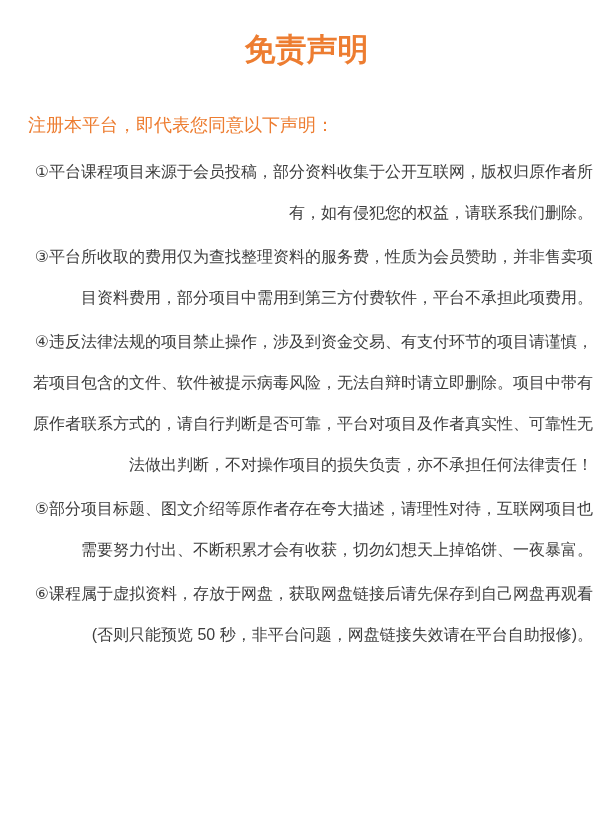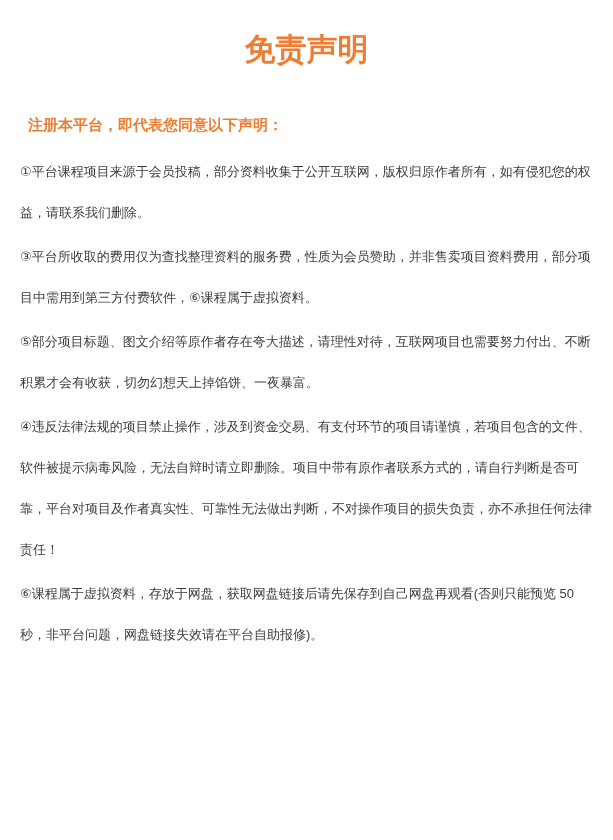--- a/index.html
+++ b/index.html
@@ -22,45 +22,45 @@
     margin: 0 0 46px 0;
     text-align: center;
     font-size: 31px;
     line-height: 36px;
     font-weight: bold;
     color: var(--accent, #ed7d31);
   }
   .doc-intro {
     margin: 0 0 15px 0;
     padding-left: 8px;
-    font-size: 15px;
+    font-size: 18px;
     line-height: 22px;
-    font-weight: bold;
+    font-weight: normal;
     color: var(--accent, #ed7d31);
   }
   .doc-para {
     margin: 0 0 3px 0;
-    font-size: 13px;
+    font-size: 16px;
     line-height: 41px;
     color: var(--body-text, #3d3d3d);
-    text-align: left;
+    text-align: right;
     word-break: break-all;
   }
 </style>
 </head>
 <body>
 
 <main class="doc">
   <h1 class="doc-title">免责声明</h1>
 
   <p class="doc-intro">注册本平台，即代表您同意以下声明：</p>
 
   <p class="doc-para">①平台课程项目来源于会员投稿，部分资料收集于公开互联网，版权归原作者所有，如有侵犯您的权益，请联系我们删除。</p>
 
 
-  <p class="doc-para">③平台所收取的费用仅为查找整理资料的服务费，性质为会员赞助，并非售卖项目资料费用，部分项目中需用到第三方付费软件，⑥课程属于虚拟资料。</p>
+  <p class="doc-para">③平台所收取的费用仅为查找整理资料的服务费，性质为会员赞助，并非售卖项目资料费用，部分项目中需用到第三方付费软件，平台不承担此项费用。</p>
+
+  <p class="doc-para">④违反法律法规的项目禁止操作，涉及到资金交易、有支付环节的项目请谨慎，若项目包含的文件、软件被提示病毒风险，无法自辩时请立即删除。项目中带有原作者联系方式的，请自行判断是否可靠，平台对项目及作者真实性、可靠性无法做出判断，不对操作项目的损失负责，亦不承担任何法律责任！</p>
 
   <p class="doc-para">⑤部分项目标题、图文介绍等原作者存在夸大描述，请理性对待，互联网项目也需要努力付出、不断积累才会有收获，切勿幻想天上掉馅饼、一夜暴富。</p>
-
-  <p class="doc-para">④违反法律法规的项目禁止操作，涉及到资金交易、有支付环节的项目请谨慎，若项目包含的文件、软件被提示病毒风险，无法自辩时请立即删除。项目中带有原作者联系方式的，请自行判断是否可靠，平台对项目及作者真实性、可靠性无法做出判断，不对操作项目的损失负责，亦不承担任何法律责任！</p>
 
   <p class="doc-para">⑥课程属于虚拟资料，存放于网盘，获取网盘链接后请先保存到自己网盘再观看(否则只能预览 50 秒，非平台问题，网盘链接失效请在平台自助报修)。</p>
 </main>
 
 </body></html>

